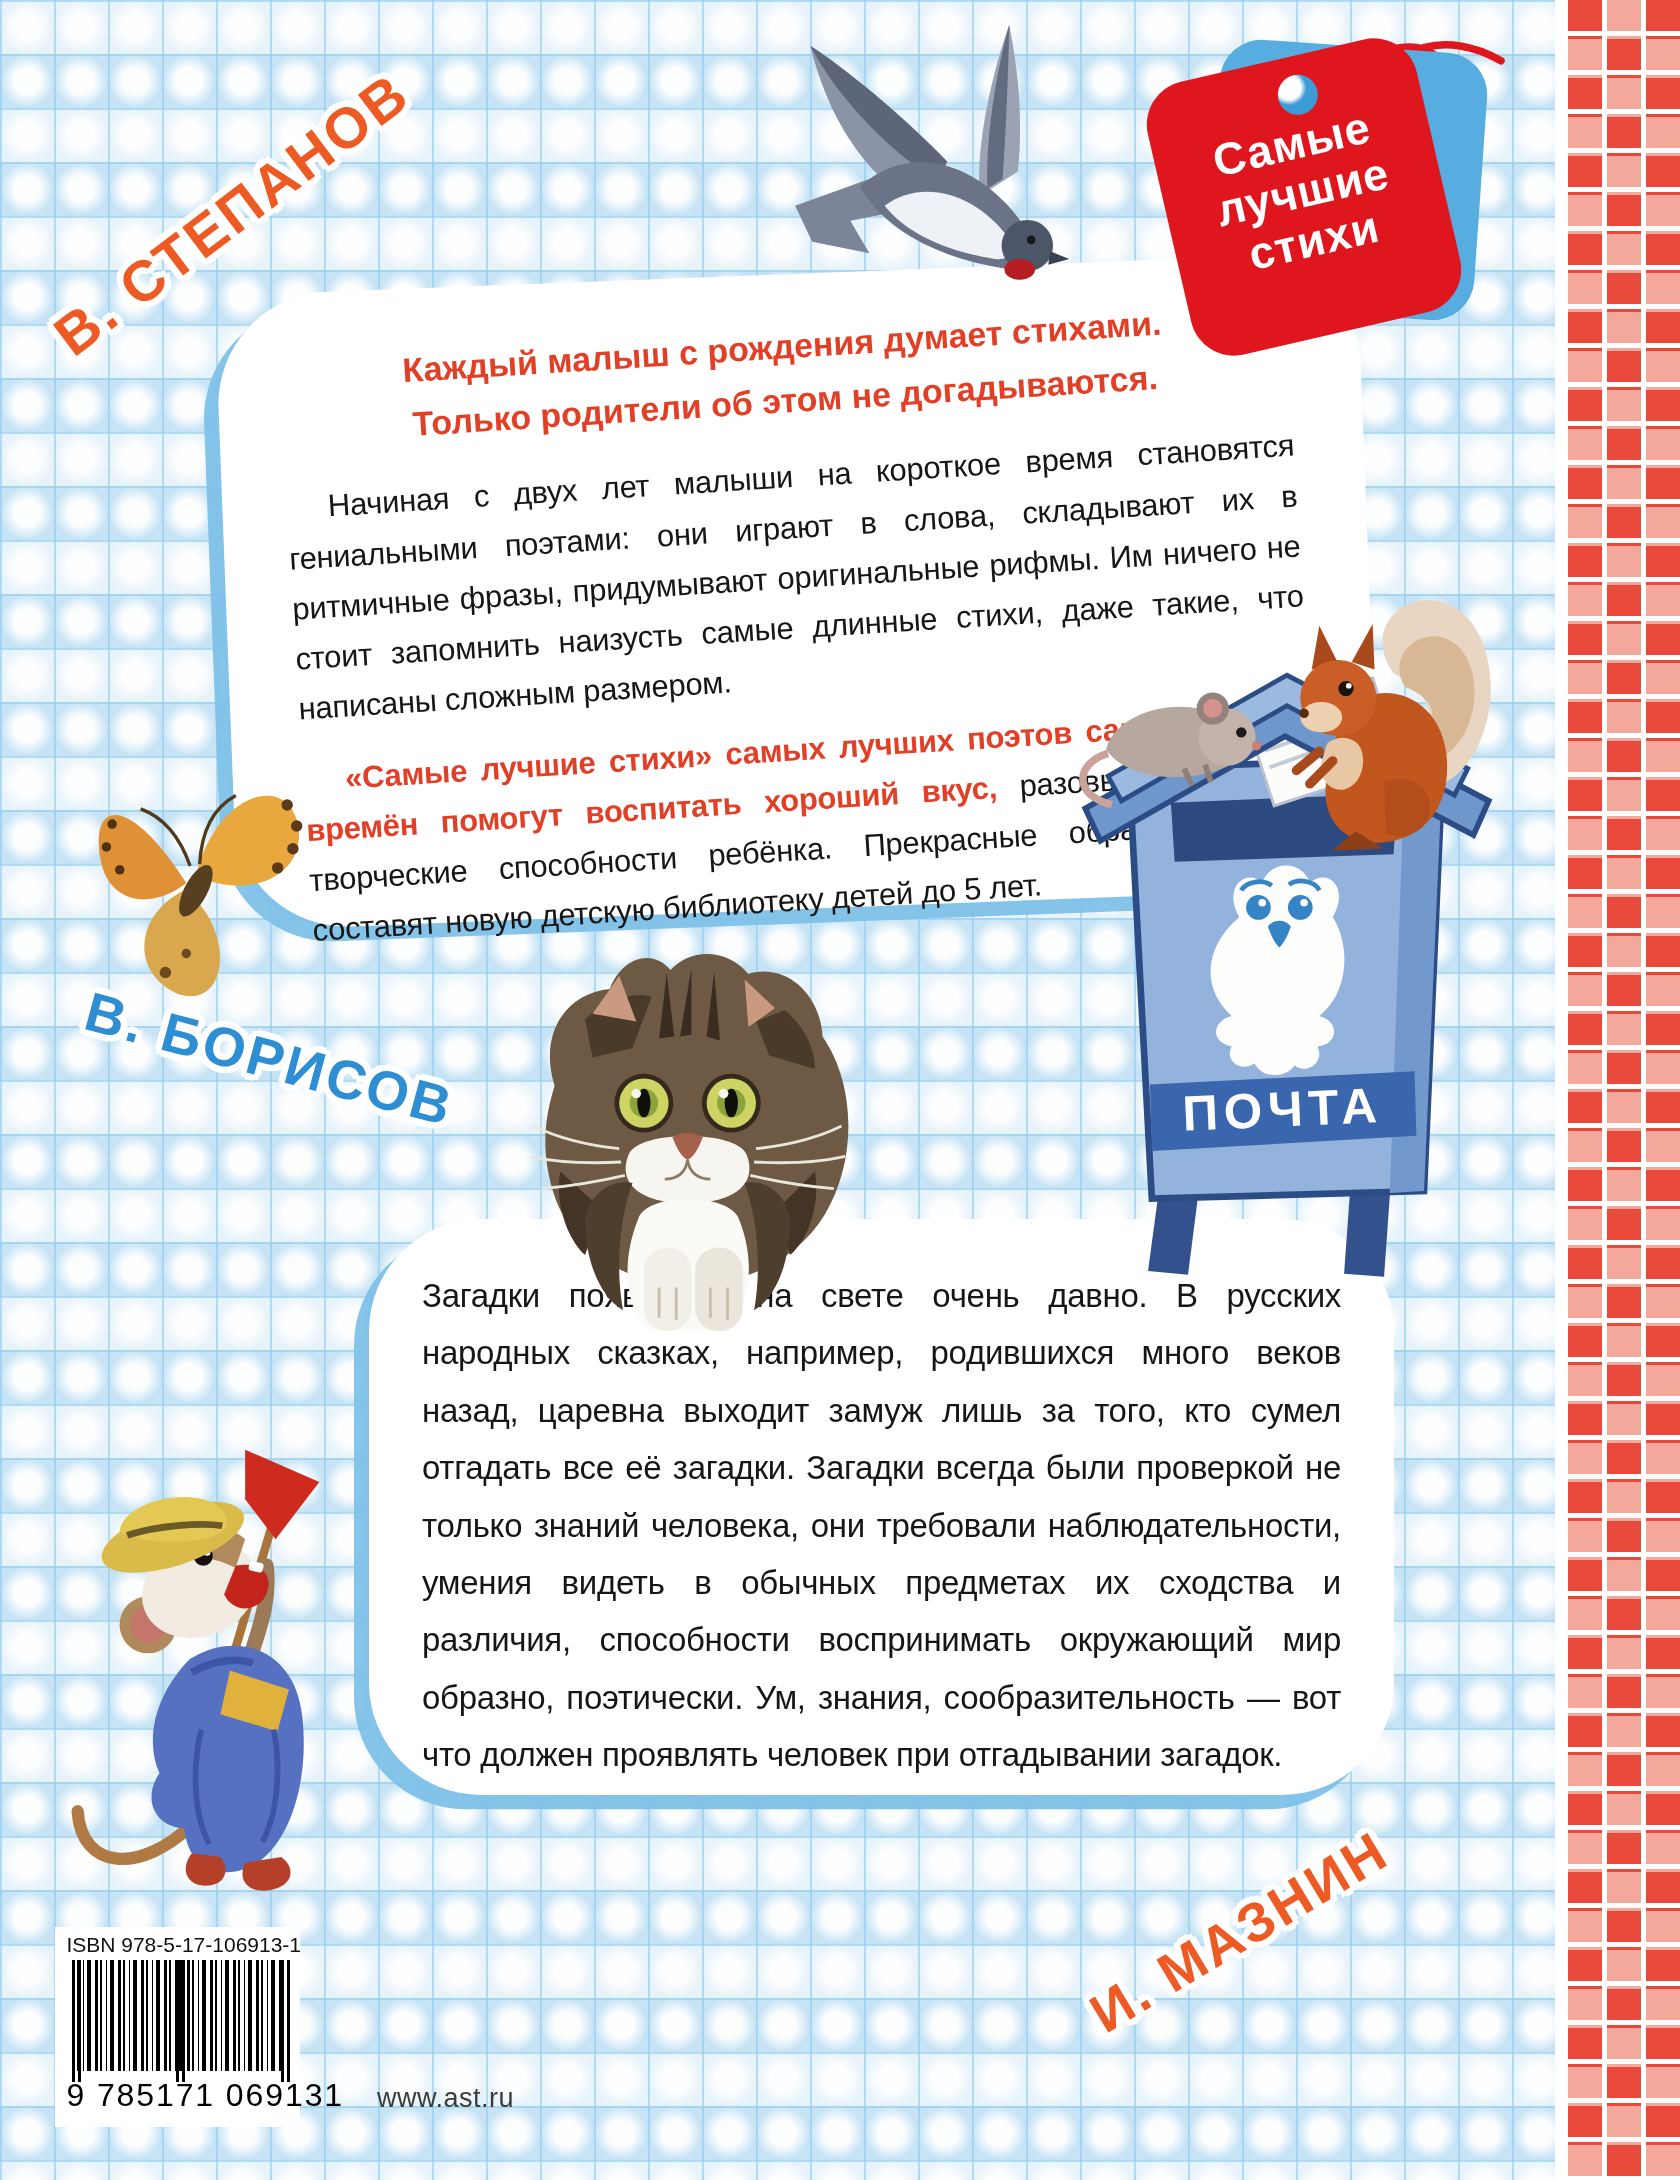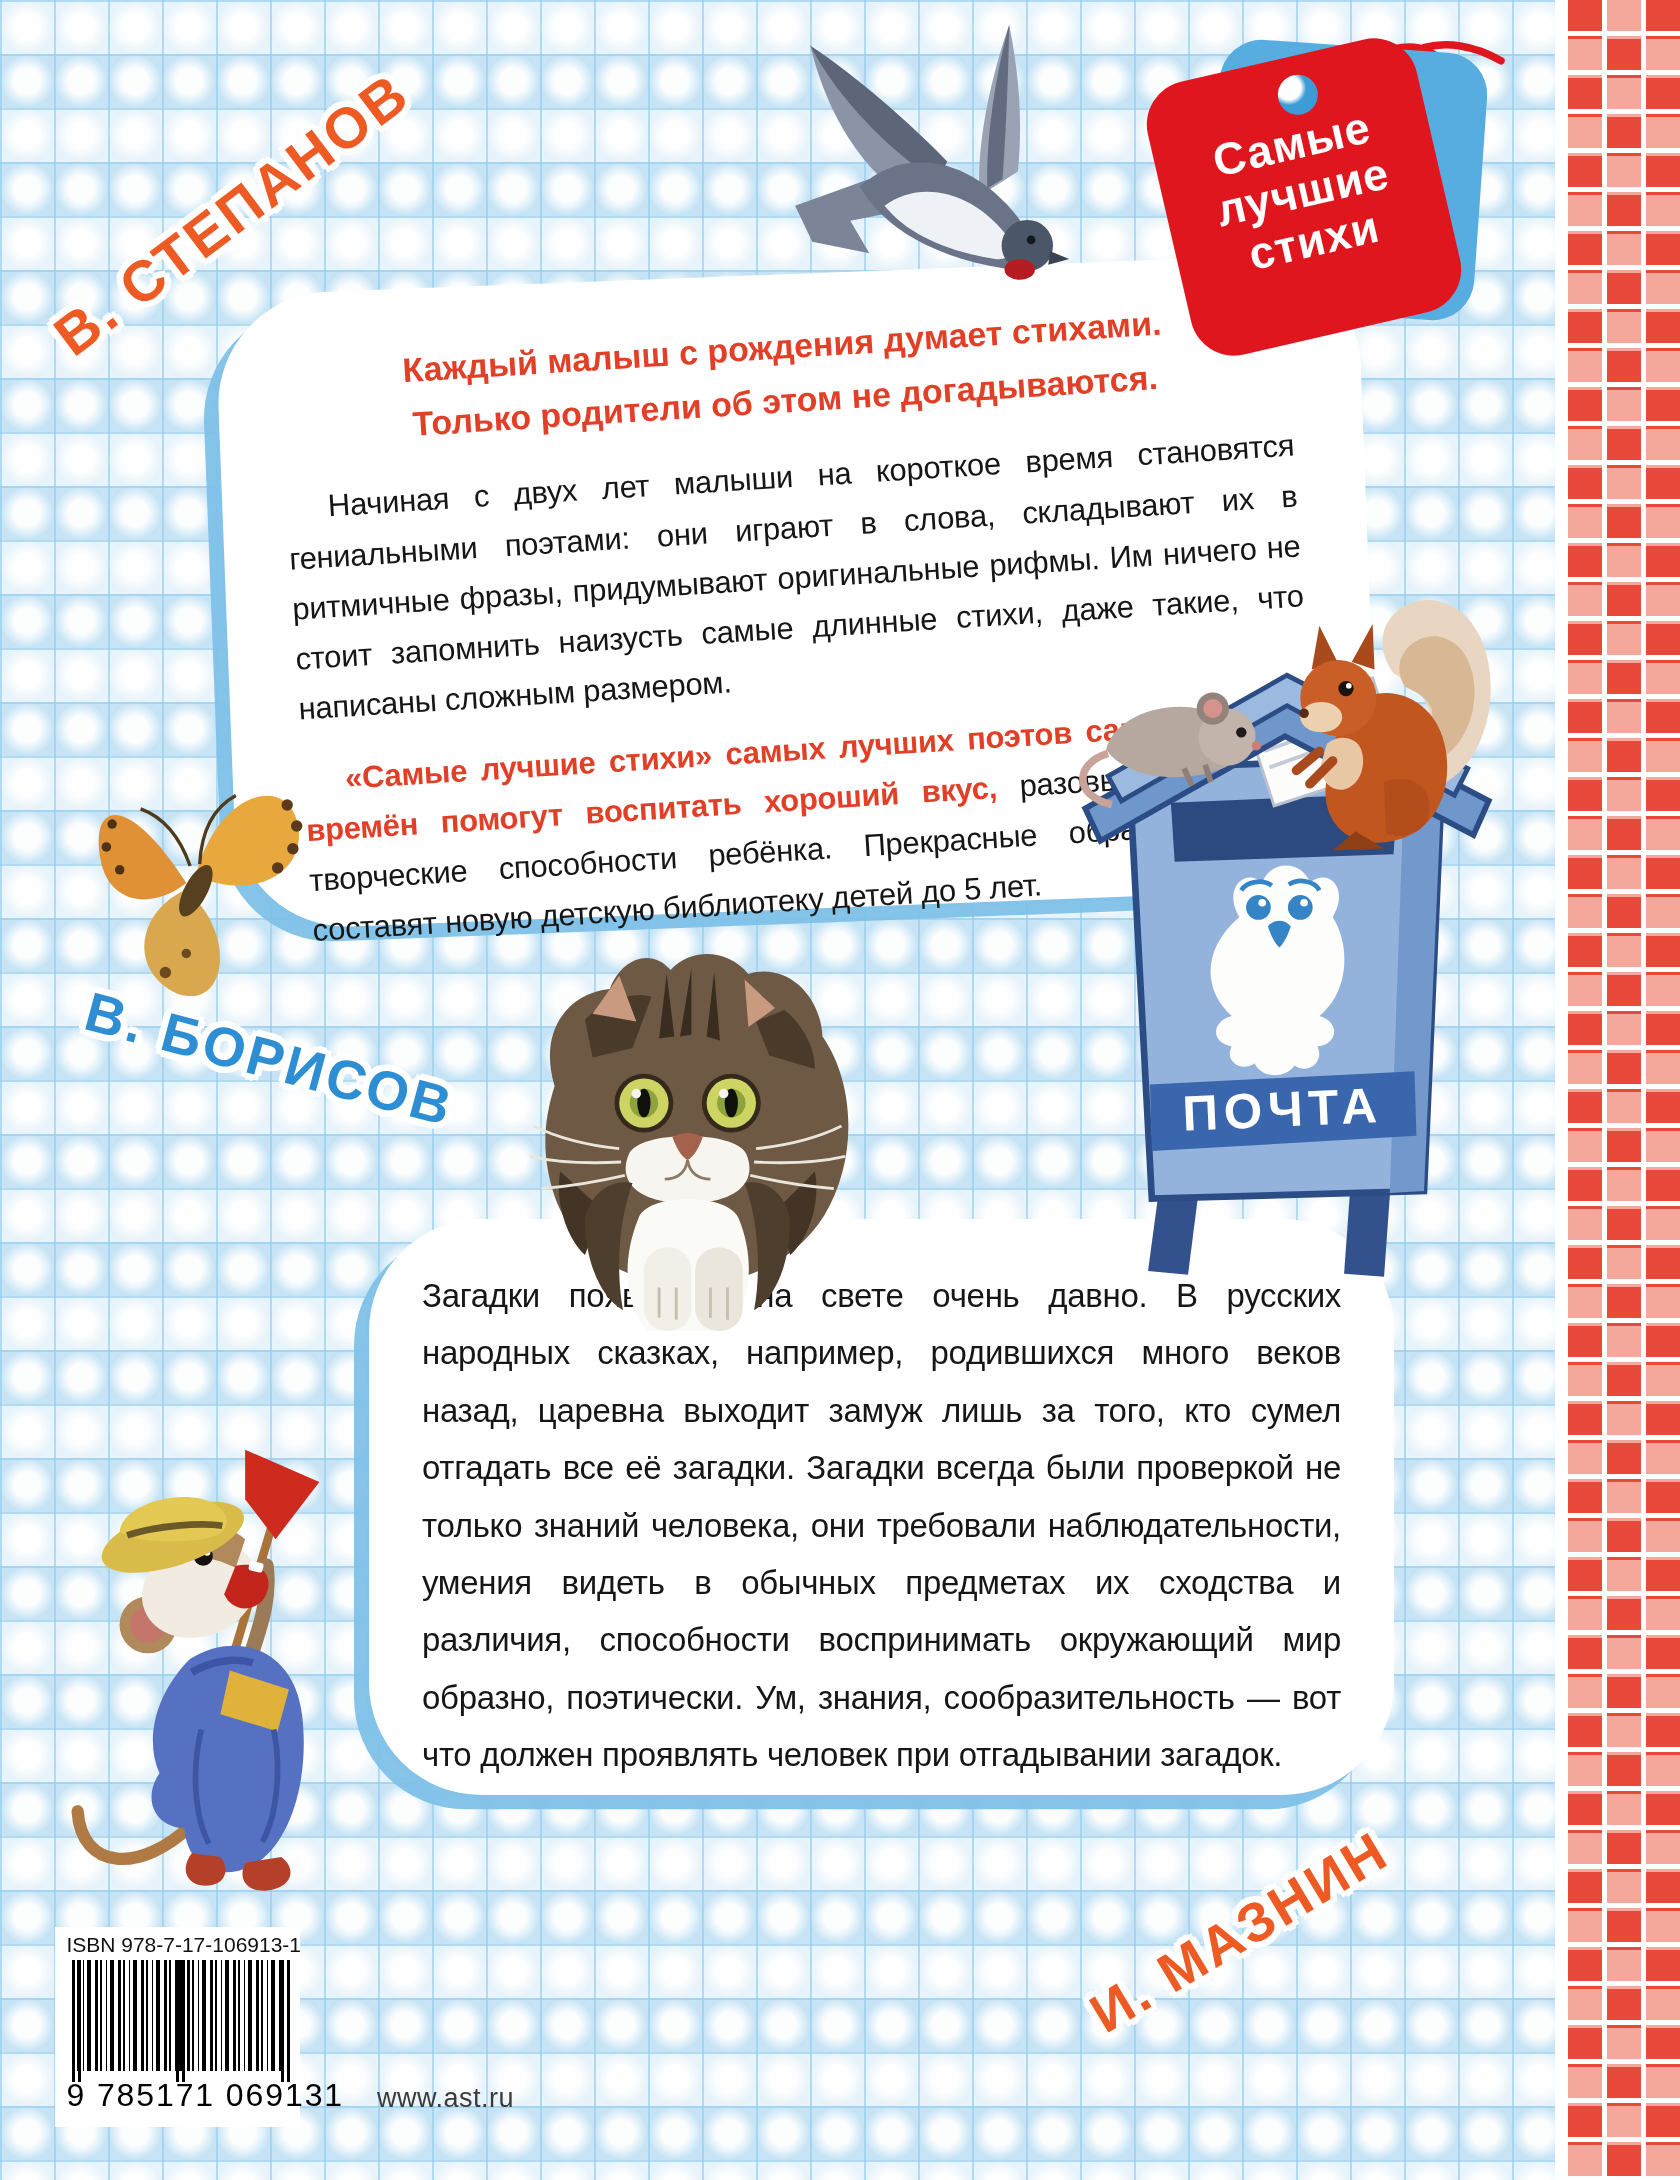--- a/index.html
+++ b/index.html
@@ -239,21 +239,21 @@
     <path d="M82,96 C112,86 160,82 182,86" stroke="#6b5a28" stroke-width="7" fill="none"></path>
     <path d="M148,226 C196,196 258,214 266,286 C274,356 252,424 212,444 C176,460 146,444 142,404 C110,402 98,372 116,346 C100,310 112,262 148,226 Z" fill="#5671c2"></path>
     <path d="M190,238 L252,258 L240,302 L180,284 Z" fill="#e0b23c"></path>
     <path d="M150,240 C170,228 196,224 214,230" stroke="#3c55a4" stroke-width="8" fill="none"></path>
     <path d="M160,300 C150,340 152,390 168,420 M236,300 C244,340 240,390 224,418" stroke="#3c55a4" stroke-width="6" fill="none"></path>
     <path d="M206,440 C196,462 214,474 236,468 C258,462 258,444 244,434 Z" fill="#b5402a"></path>
     <path d="M150,430 C136,448 146,466 168,464 C186,462 190,446 180,434 Z" fill="#b5402a"></path>
   </svg>
 
   <div class="barcode-box">
-    <div class="isbn-label">ISBN 978-7-17-106913-1</div>
+    <div class="isbn-label">ISBN 978-5-17-106913-1</div>
     <div class="bars-wrap">
       <div class="bars"></div>
       <div class="guard" style="left:5.7px"></div>
         <div class="guard" style="left:11.4px"></div>
       <div class="guard" style="left:110px"></div>
         <div class="guard" style="left:116px"></div>
       <div class="guard" style="left:215px"></div>
         <div class="guard" style="left:221px"></div>
     </div>
     <div class="isbn-digits">9 785171 069131</div>

